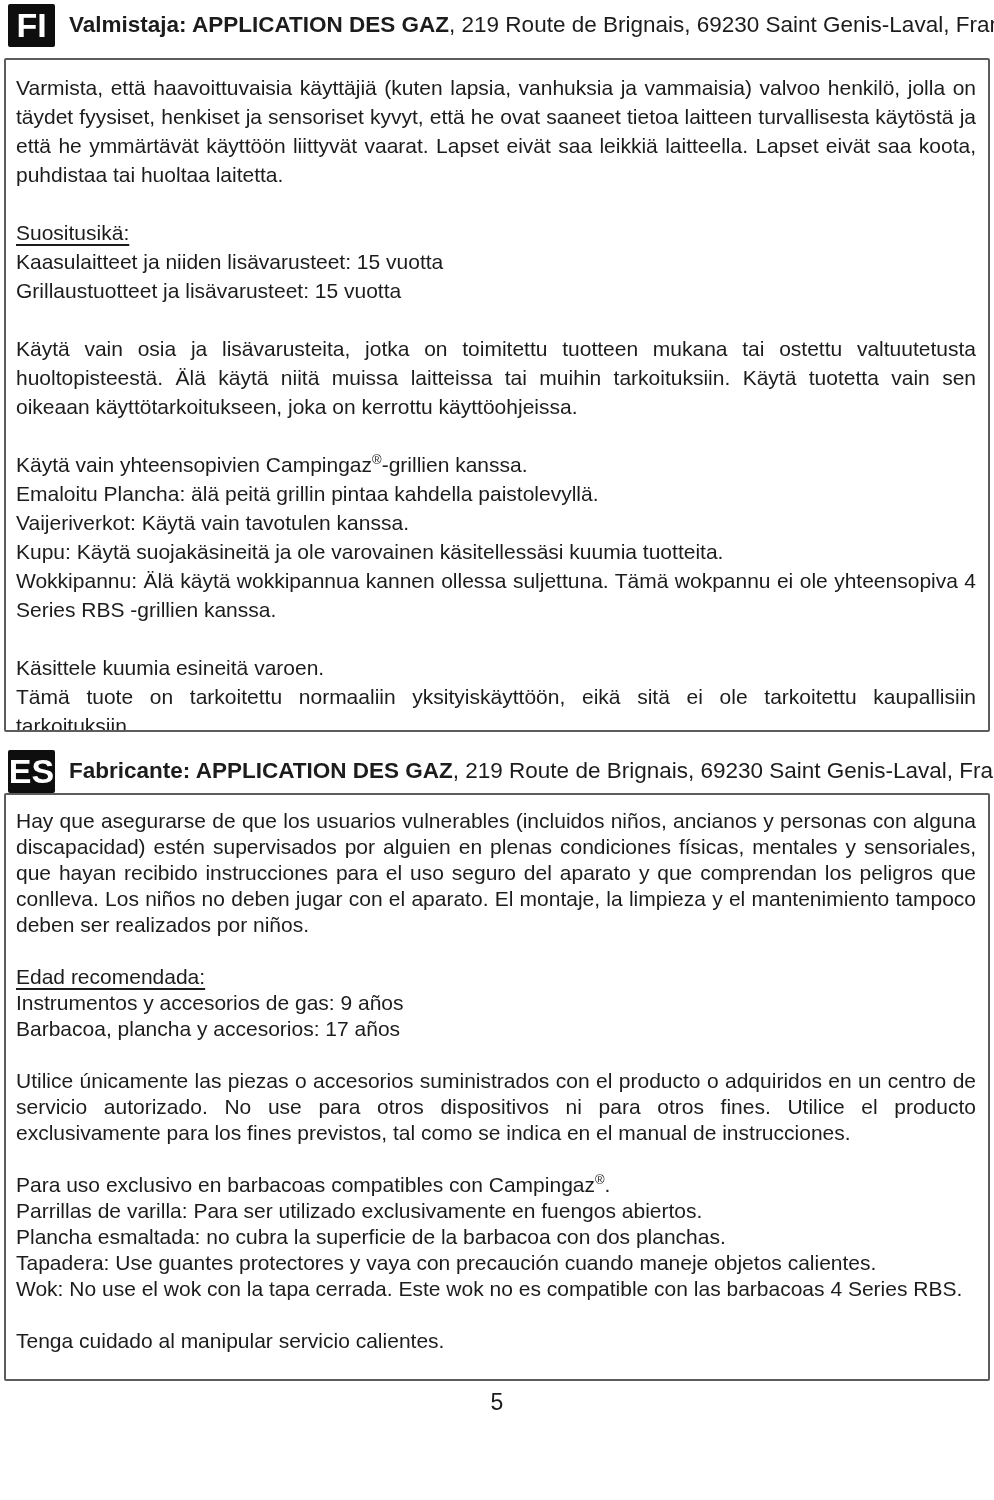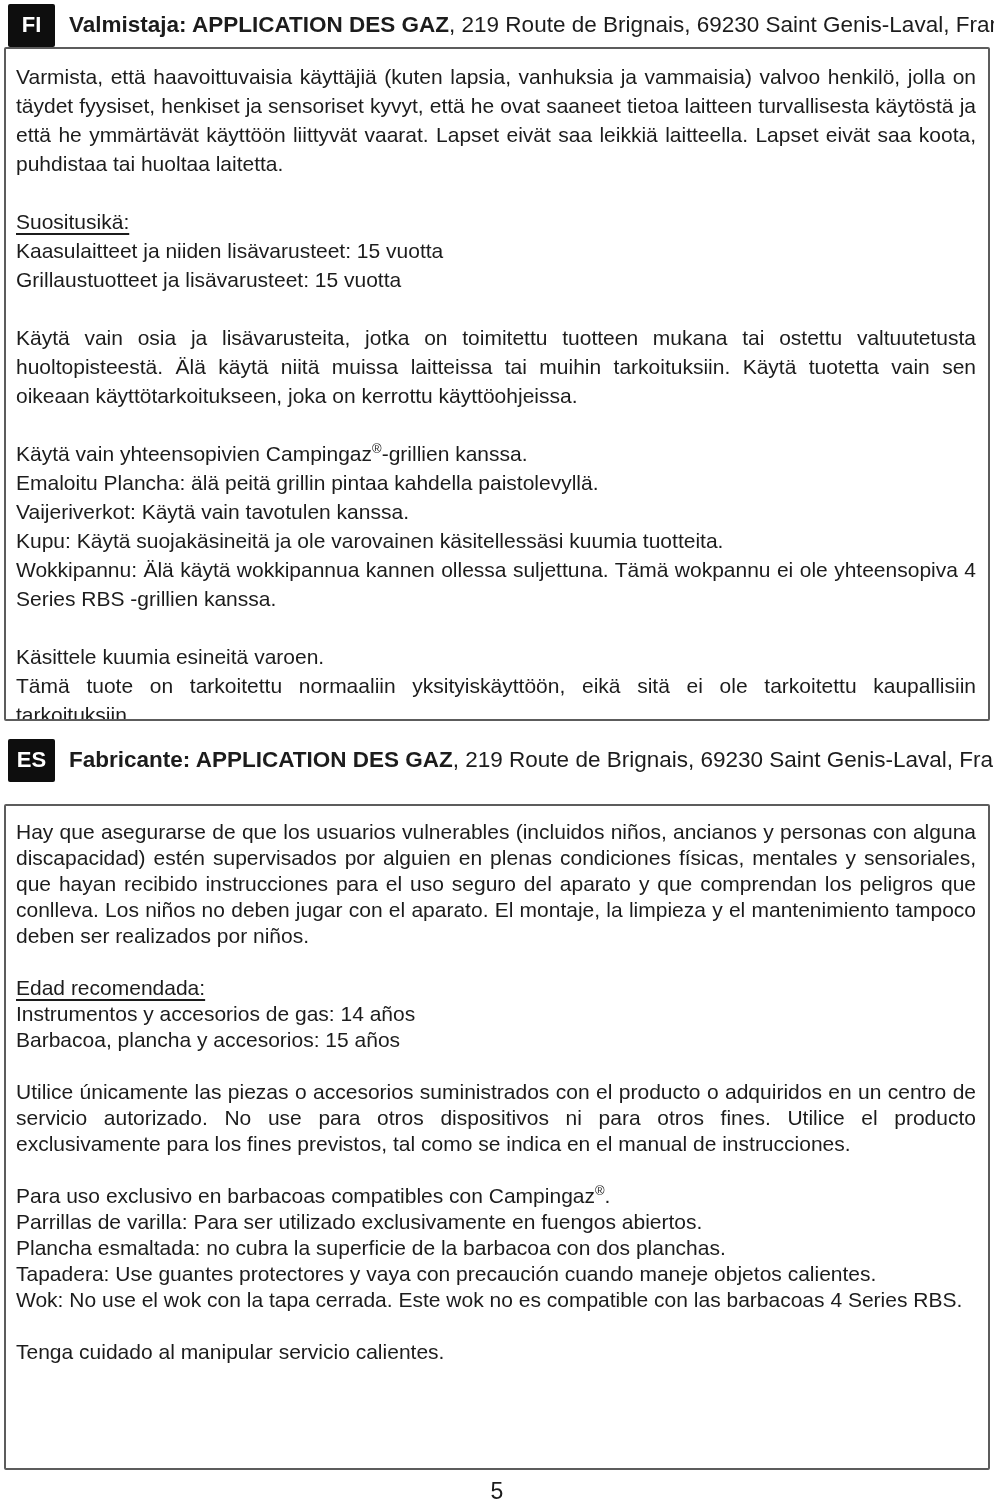--- a/index.html
+++ b/index.html
@@ -18,21 +18,21 @@
     gap: 14px;
     padding-left: 8px;
     height: 44px;
   }
   .lang-header.fi { margin-top: 3px; }
   .lang-header.es { margin-top: 17px; }
   .badge {
     background: #0e0e0e;
     color: #ffffff;
     font-weight: bold;
-    font-size: 22px;
+    font-size: 34px;
     width: 47px;
     height: 43px;
     display: flex;
     align-items: center;
     justify-content: center;
     border-radius: 2px;
     flex: 0 0 auto;
   }
   .header-text {
     margin: 0;
@@ -42,22 +42,22 @@
   .header-text b { font-weight: bold; }
   .content-box {
     margin: 0 4px;
     border: 2px solid #5c5c5c;
     border-radius: 2px;
     padding: 13px 12px 6px 10px;
     font-size: 21px;
     box-sizing: border-box;
     overflow: hidden;
   }
-  .box-fi { height: 674px; line-height: 29px; }
-  .box-es { margin-top: 22px;  height: 666px; line-height: 26px; }
+  .box-fi { margin-top: 11px; height: 674px; line-height: 29px; }
+  .box-es { margin-top: 0;  height: 588px; line-height: 26px; }
   .box-fi .gap { height: 29px; }
   .box-es .gap { height: 26px; }
   .content-box p { margin: 0; }
   .para { text-align: justify; }
   .heading-underline {
     text-decoration: underline;
     text-underline-offset: 4px;
   }
   sup.reg {
     font-size: 13px;
@@ -104,22 +104,22 @@
 
   <header class="lang-header es">
     <span class="badge">ES</span>
     <p class="header-text"><b>Fabricante: APPLICATION DES GAZ</b><span>, 219 Route de Brignais, 69230 Saint Genis-Laval, France</span></p>
   </header>
 
   <section class="content-box box-es">
     <p class="para">Hay que asegurarse de que los usuarios vulnerables (incluidos niños, ancianos y personas con alguna discapacidad) estén supervisados por alguien en plenas condiciones físicas, mentales y sensoriales, que hayan recibido instrucciones para el uso seguro del aparato y que comprendan los peligros que conlleva. Los niños no deben jugar con el aparato. El montaje, la limpieza y el mantenimiento tampoco deben ser realizados por niños.</p>
     <div class="gap"></div>
     <p class="heading-underline">Edad recomendada:</p>
-    <p>Instrumentos y accesorios de gas: 14 años</p>
-    <p>Barbacoa, plancha y accesorios: 15 años</p>
+    <p>Instrumentos y accesorios de gas: 9 años</p>
+    <p>Barbacoa, plancha y accesorios: 17 años</p>
     <div class="gap"></div>
     <p class="para">Utilice únicamente las piezas o accesorios suministrados con el producto o adquiridos en un centro de servicio autorizado. No use para otros dispositivos ni para otros fines. Utilice el producto exclusivamente para los fines previstos, tal como se indica en el manual de instrucciones.</p>
     <div class="gap"></div>
     <p><span>Para uso exclusivo en barbacoas compatibles con Campingaz</span><sup class="reg">®</sup><span>.</span></p>
     <p>Parrillas de varilla: Para ser utilizado exclusivamente en fuengos abiertos.</p>
     <p>Plancha esmaltada: no cubra la superficie de la barbacoa con dos planchas.</p>
     <p>Tapadera: Use guantes protectores y vaya con precaución cuando maneje objetos calientes.</p>
     <p class="para">Wok: No use el wok con la tapa cerrada. Este wok no es compatible con las barbacoas 4 Series RBS.</p>
     <div class="gap"></div>
     <p>Tenga cuidado al manipular servicio calientes.</p>

